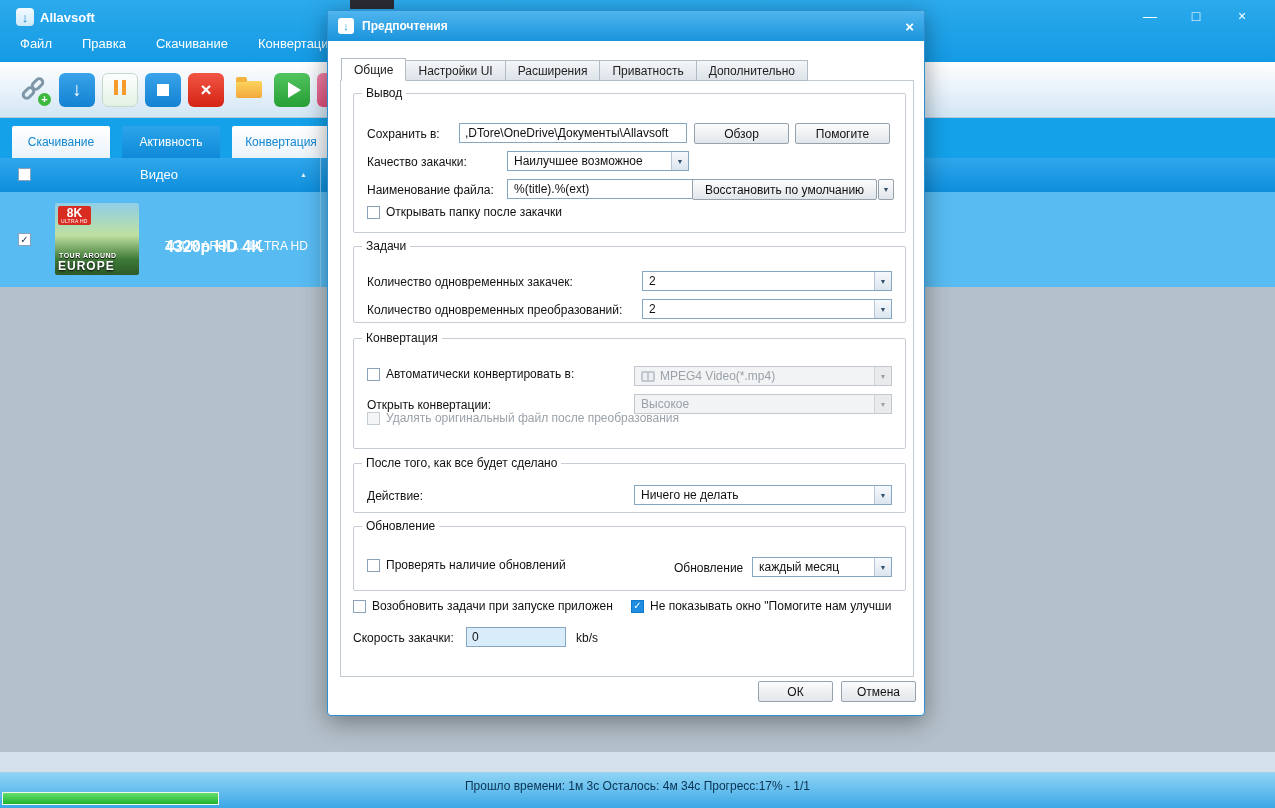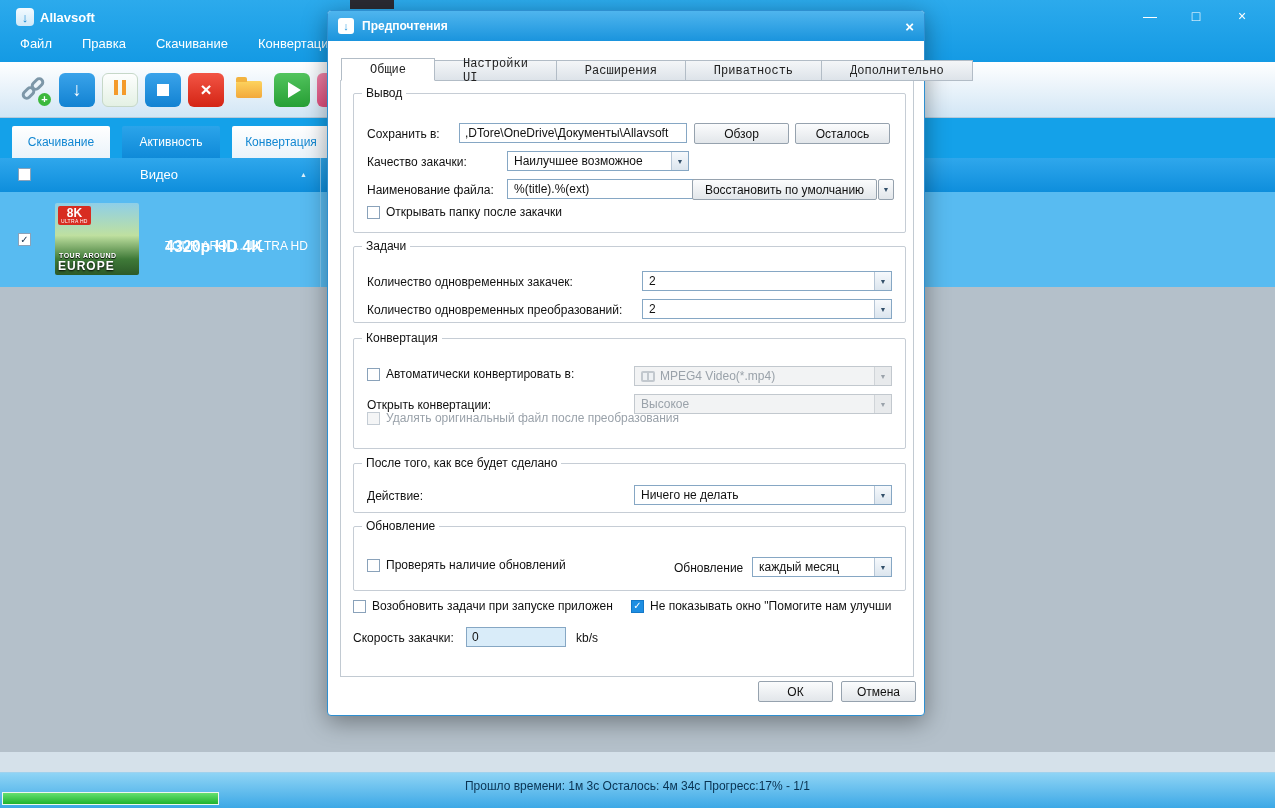--- a/index.html
+++ b/index.html
@@ -77,22 +77,22 @@
     border:1px solid #2e8fd0;border-radius:4px;box-shadow:0 6px 24px rgba(0,0,0,.38);}
   .dlg-title{position:absolute;left:0;top:0;right:0;height:30px;
     background:linear-gradient(#4fb5ee,#1a94dd);border-radius:3px 3px 0 0;color:#fff;
     display:flex;align-items:center;padding:0 10px;gap:8px;}
   .dlg-icon{width:16px;height:16px;border-radius:3px;background:#fff;color:#2a9ae0;
     font-size:11px;font-weight:bold;display:flex;align-items:center;justify-content:center;flex:none;}
   .dlg-title .t{font-size:12px;font-weight:bold;}
   .dlg-close{margin-left:auto;font-size:15px;font-weight:bold;cursor:default;}
 
   .dtabs{position:absolute;left:13px;top:49px;display:flex;z-index:3;}
-  .dtab{height:21px;padding:0 28px;display:flex;align-items:center;font-size:12px;color:#222;
-    background:linear-gradient(#f4f6f8,#dde3e9);border:1px solid #b2bcc6;border-left:none;cursor:default;font-family:Liberation Mono, monospace;}
+  .dtab{height:21px;padding:0 12px;display:flex;align-items:center;font-size:12px;color:#222;
+    background:linear-gradient(#f4f6f8,#dde3e9);border:1px solid #b2bcc6;border-left:none;cursor:default;}
   .dtab:first-child{border-left:1px solid #b2bcc6;}
   .dtab.active{background:#fff;border-bottom-color:#fff;height:23px;margin-top:-2px;}
   .pane{position:absolute;left:12px;top:69px;width:574px;height:597px;border:1px solid #c2cad2;background:#fff;}
 
   .group{position:absolute;border:1px solid #c6cdd5;border-radius:2px;}
   .lg{position:absolute;top:-8px;left:8px;background:#fff;padding:0 4px;font-size:12px;color:#111;white-space:nowrap;}
   .lbl{position:absolute;font-size:12px;color:#111;white-space:nowrap;}
   .lbl.dis,.cbl.dis{color:#9aa2aa;}
 
   .combo{position:absolute;height:20px;border:1px solid #86a7c4;background:#fff;
@@ -216,21 +216,21 @@
       <div class="dtab">Приватность</div>
       <div class="dtab">Дополнительно</div>
     </div>
     <div class="pane"></div>
 
     <div class="group" style="left:25px;top:82px;width:553px;height:140px;">
       <span class="lg">Вывод</span>
       <span class="lbl" style="left:13px;top:33px;">Сохранить в:</span>
       <div class="tfield" style="left:105px;top:29px;width:228px;">,DTore\OneDrive\Документы\Allavsoft</div>
       <div class="btn" style="left:340px;top:29px;width:95px;">Обзор</div>
-      <div class="btn" style="left:441px;top:29px;width:95px;">Осталось</div>
+      <div class="btn" style="left:441px;top:29px;width:95px;">Помогите</div>
 
       <span class="lbl" style="left:13px;top:61px;">Качество закачки:</span>
       <div class="combo" style="left:153px;top:57px;width:182px;">
         <span class="ct">Наилучшее возможное</span>
         <span class="ca">▼</span>
       </div>
 
       <span class="lbl" style="left:13px;top:89px;">Наименование файла:</span>
       <div class="combo" style="left:153px;top:85px;width:209px;">
         <span class="ct">%(title).%(ext)</span>

